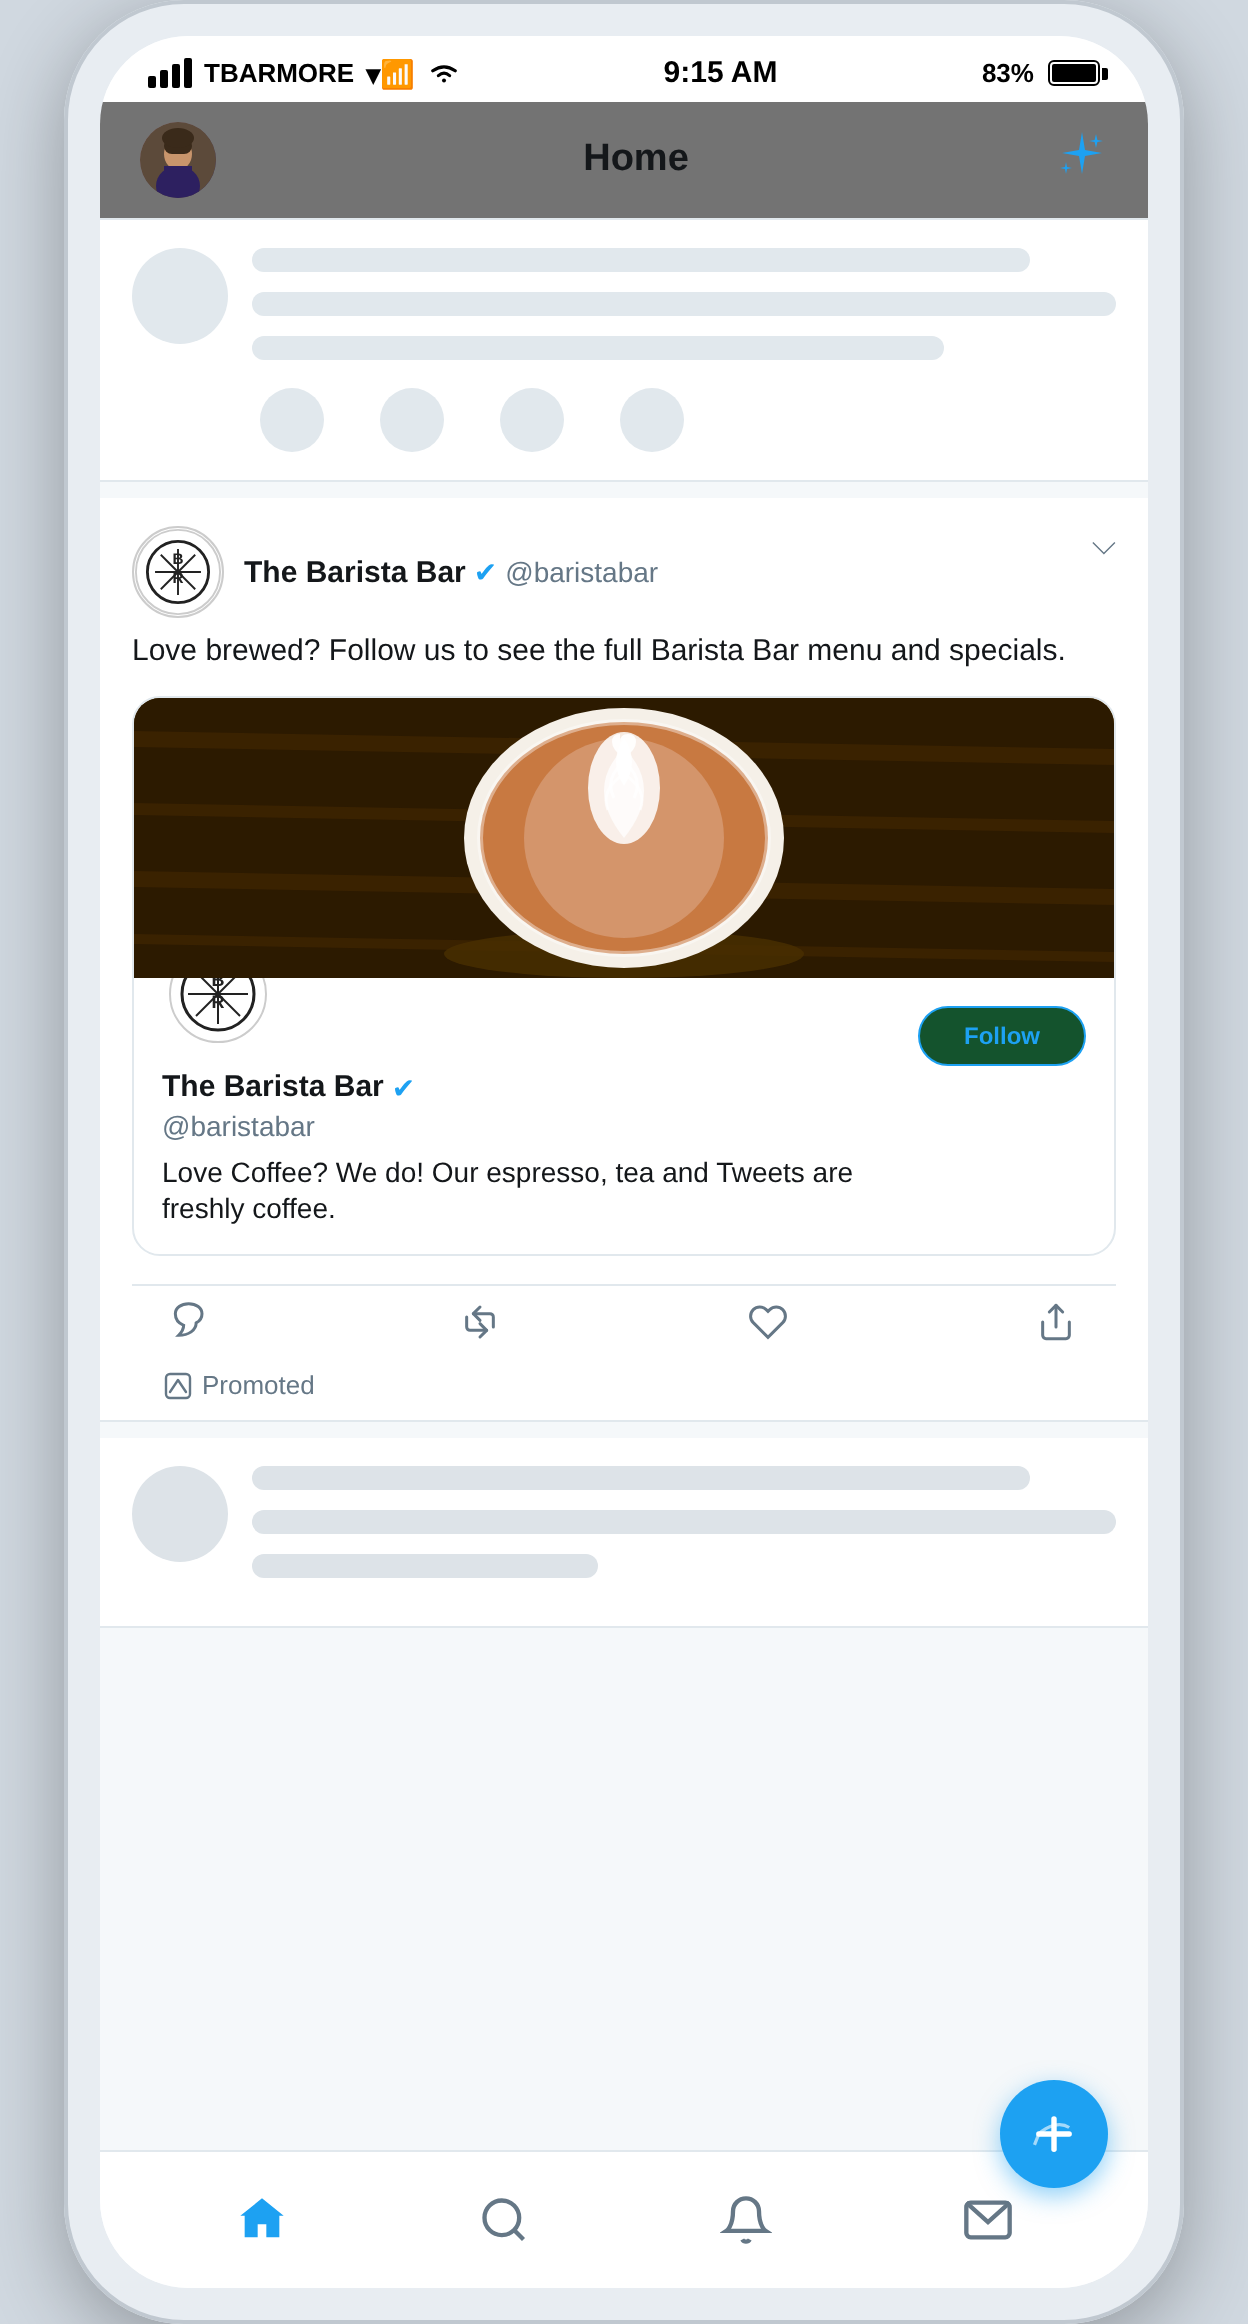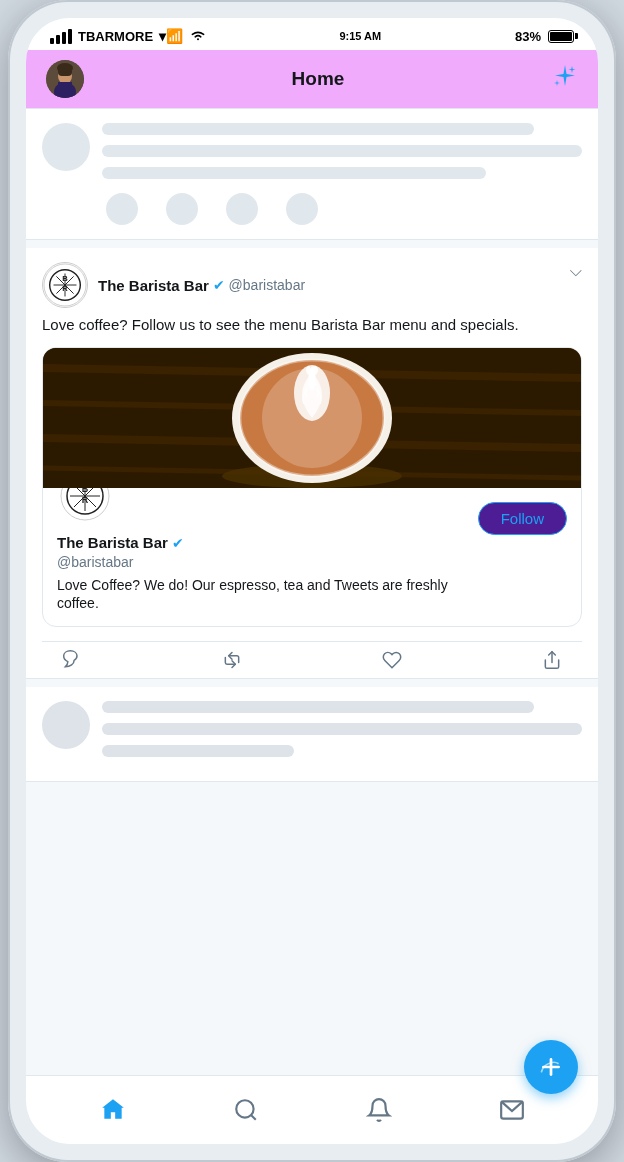--- a/index.html
+++ b/index.html
@@ -5,21 +5,21 @@
     * { box-sizing: border-box; margin: 0; padding: 0; }
     body {
       background: #d0d8e0;
       display: flex;
       justify-content: center;
       align-items: center;
       min-height: 100vh;
       font-family: -apple-system, BlinkMacSystemFont, 'Segoe UI', sans-serif;
     }
     .phone-frame {
-      width: 608px;
+      width: 560px;
       height: 1162px;
       background: #e8edf2;
       border-radius: 60px;
       padding: 18px;
       box-shadow: 0 10px 40px rgba(0,0,0,0.3), inset 0 0 0 2px #c0c8d0;
       display: flex;
       flex-direction: column;
       overflow: hidden;
     }
     .phone-screen {
@@ -45,21 +45,21 @@
     .signal-bars span {
       background: #000;
       width: 4px;
       border-radius: 1px;
     }
     .signal-bars span:nth-child(1) { height: 6px; }
     .signal-bars span:nth-child(2) { height: 9px; }
     .signal-bars span:nth-child(3) { height: 12px; }
     .signal-bars span:nth-child(4) { height: 15px; }
     .wifi-icon { font-size: 14px; }
-    .status-center { font-size: 11px; font-weight: 600; }
+    .status-center { font-size: 15px; font-weight: 600; }
     .status-right { display: flex; align-items: center; gap: 4px; font-size: 13px; font-weight: 600; }
     .battery {
       width: 26px; height: 13px;
       border: 1.5px solid #000;
       border-radius: 3px;
       position: relative;
       margin-left: 3px;
     }
     .battery::after {
       content: '';
@@ -72,21 +72,21 @@
     }
     .battery-fill {
       position: absolute;
       left: 1px; top: 1px; bottom: 1px;
       width: calc(100% - 2px);
       background: #000;
       border-radius: 1px;
     }
     
     .app-header {
-      background: #f0abfc;
+      background: #737373;
       padding: 10px 20px;
       display: flex;
       align-items: center;
       justify-content: space-between;
       border-bottom: 1px solid #e1e8ed;
     }
     .header-avatar {
       width: 38px; height: 38px;
       border-radius: 50%;
       overflow: hidden;
@@ -210,25 +210,25 @@
       font-size: 10px; font-weight: 900; color: #222;
       overflow: hidden;
     }
     .profile-card-name-row { display: flex; align-items: center; gap: 4px; margin-bottom: 1px; }
     .profile-card-name { font-size: 15px; font-weight: 700; color: #14171a; }
     .profile-card-handle { font-size: 14px; color: #657786; margin-bottom: 4px; }
     .profile-card-bio { font-size: 14px; color: #14171a; line-height: 1.3; }
     .follow-btn {
       border: 1.5px solid #1da1f2;
       color: #1da1f2;
-      background: #4c1d95;
+      background: #14532d;
       border-radius: 20px;
       padding: 7px 22px;
-      font-size: 15px;
-      font-weight: 400;
+      font-size: 12px;
+      font-weight: 700;
       cursor: pointer;
       white-space: nowrap;
       margin-top: 4px;
     }
     
     .tweet-actions {
       display: flex;
       align-items: center;
       justify-content: space-between;
       padding: 8px 20px;
@@ -390,21 +390,21 @@
               <div class="tweet-name-row">
                 <span class="tweet-name">The Barista Bar</span>
                 <span class="verified-badge">✔</span>
                 <span class="tweet-handle">@baristabar</span>
               </div>
             </div>
           </div>
           <span class="chevron-down">⌵</span>
         </div>
 
-        <div class="tweet-text">Love coffee? Follow us to see the menu Barista Bar menu and specials.</div>
+        <div class="tweet-text">Love brewed? Follow us to see the full Barista Bar menu and specials.</div>
 
         <div class="profile-card">
           <div class="profile-card-banner">
             
             <svg width="100%" height="140" viewBox="0 0 540 140" preserveAspectRatio="xMidYMid slice">
 
               <rect width="540" height="140" fill="#2c1a00"></rect>
 
               <line x1="0" y1="20" x2="540" y2="30" stroke="#3a2200" stroke-width="8"></line>
               <line x1="0" y1="55" x2="540" y2="65" stroke="#3a2200" stroke-width="6"></line>
@@ -481,20 +481,27 @@
           </button>
           <button class="action-btn">
             <svg width="20" height="20" viewBox="0 0 24 24" fill="none">
               <path d="M4 12v8a2 2 0 0 0 2 2h12a2 2 0 0 0 2-2v-8" stroke="#657786" stroke-width="1.8" fill="none" stroke-linecap="round"></path>
               <polyline points="16 6 12 2 8 6" stroke="#657786" stroke-width="1.8" fill="none" stroke-linecap="round" stroke-linejoin="round"></polyline>
               <line x1="12" y1="2" x2="12" y2="15" stroke="#657786" stroke-width="1.8" stroke-linecap="round"></line>
             </svg>
           </button>
         </div>
 
+        <div class="promoted-row">
+          <svg width="14" height="14" viewBox="0 0 14 14">
+            <rect x="1" y="1" width="12" height="12" rx="2" fill="none" stroke="#657786" stroke-width="1.2"></rect>
+            <path d="M3 10 L7 4 L11 10" stroke="#657786" stroke-width="1.2" fill="none" stroke-linecap="round" stroke-linejoin="round"></path>
+          </svg>
+          <span>Promoted</span>
+        </div>
       </div>
 
       <div class="feed-separator"></div>
       <div class="skeleton-tweet-2">
         <div class="skeleton-avatar" style="background:#dde3e8;"></div>
         <div class="skeleton-content">
           <div class="skeleton-line w90" style="background:#dde3e8;"></div>
           <div class="skeleton-line w100" style="background:#dde3e8;"></div>
           <div class="skeleton-line" style="background:#dde3e8; width: 40%;"></div>
         </div>

